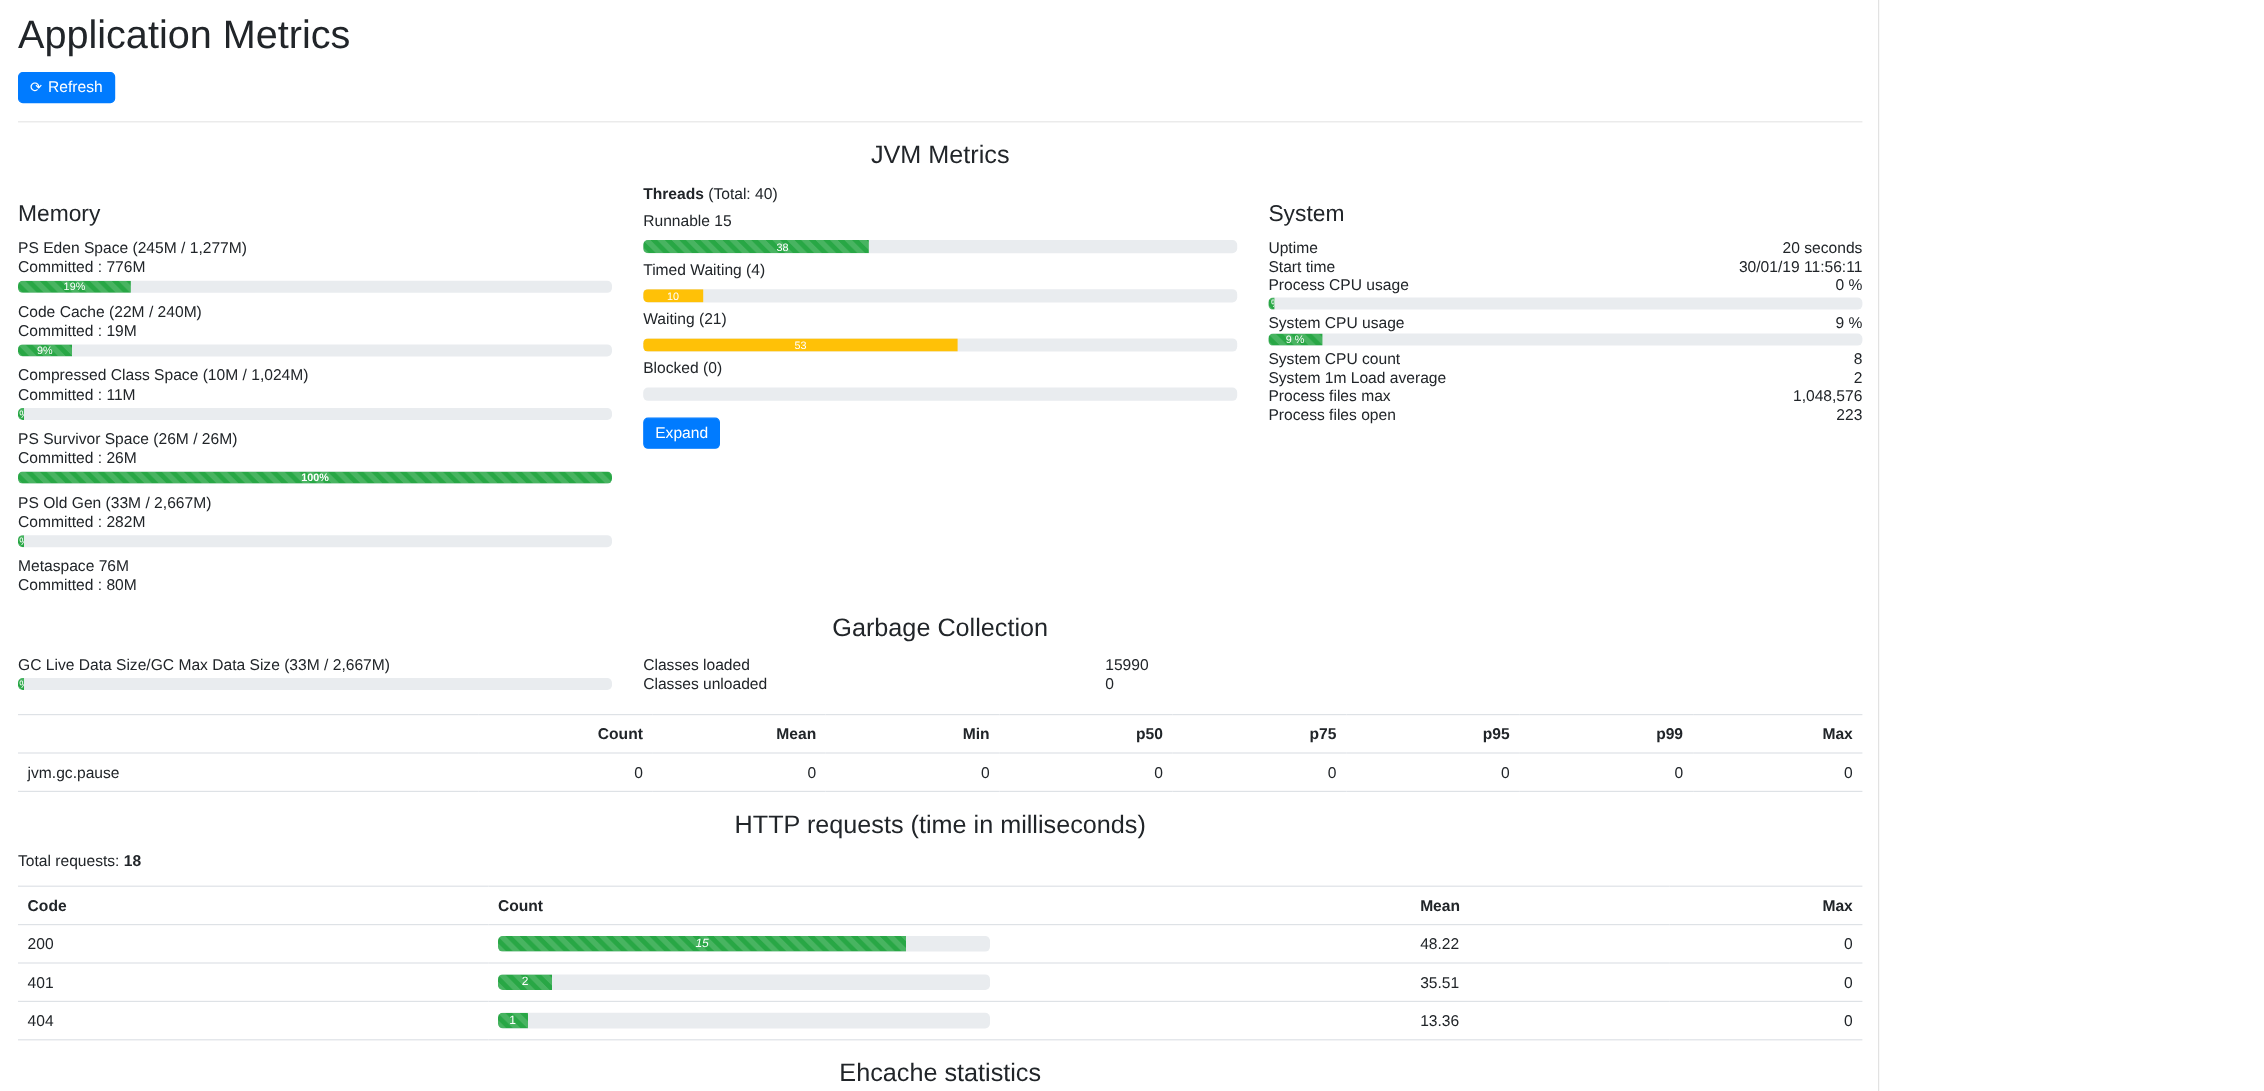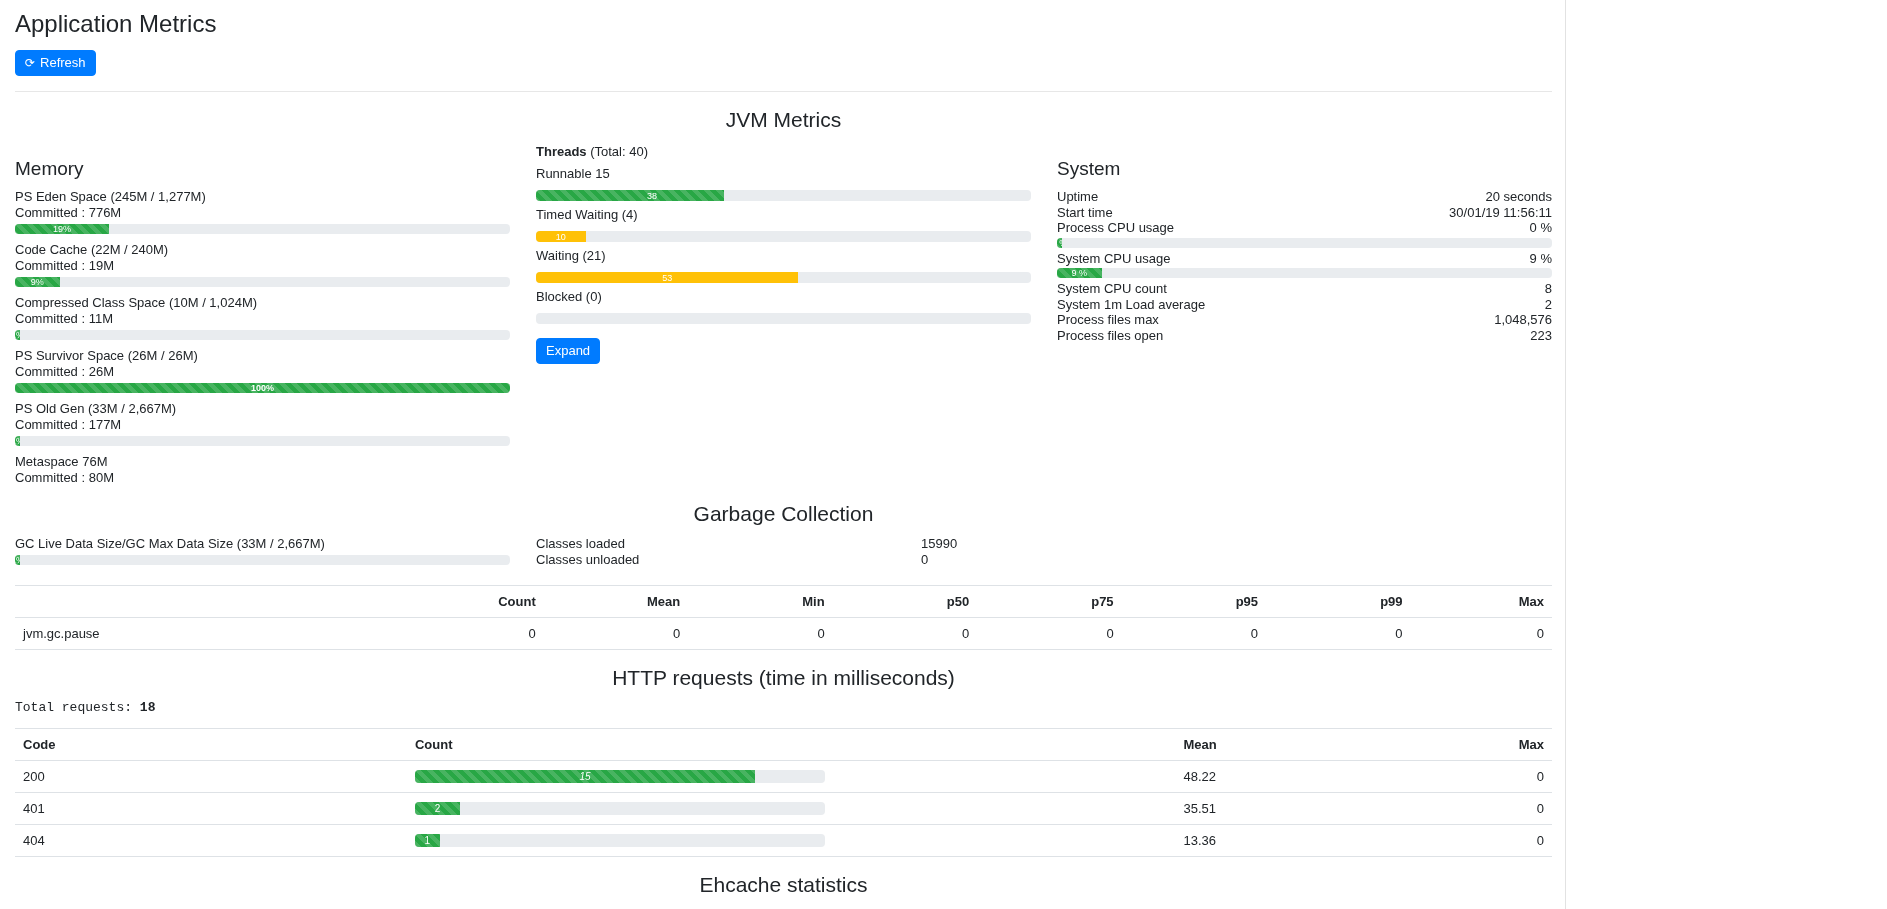--- a/index.html
+++ b/index.html
@@ -9,21 +9,21 @@
     color: #212529;
     font-family: "Liberation Sans", "DejaVu Sans", sans-serif;
     font-size: 13px;
   }
   .page {
     width: 1566px;
     min-height: 909px;
     border-right: 1px solid #e2e2e2;
     padding: 8px 13px 30px 15px;
   }
-  h2.page-title { font-size: 24px; font-weight: 500; margin: 2px 0 12px; }
+  h2.page-title { font-size: 33px; font-weight: 500; margin: 2px 0 12px; }
   h3.section-title { font-size: 21px; font-weight: 500; margin: 16px 0 10px; text-align: center; }
   h4.sub-title { font-size: 19px; font-weight: 500; margin: 16px 0 9px; }
   hr { border: 0; border-top: 1px solid #e7e7e7; margin: 15px 0 14px; }
 
   .btn {
     display: inline-flex; align-items: center; gap: 5px;
     background: #007bff; border: 1px solid #007bff; color: #fff;
     font-family: inherit; font-size: 13px;
     padding: 4px 9px; border-radius: 4px; cursor: pointer; line-height: 16px;
   }
@@ -76,21 +76,21 @@
   .http-table .col-code { width: 25.5%; }
   .http-table .col-count { width: 50%; }
   .http-table .col-mean { width: 14%; }
   .http-table .col-max { width: 10.5%; text-align: right; }
   .http-bar { width: 410px; height: 13px; margin: 0; border-radius: 4px; }
   .http-bar .progress-fill { font-size: 10px; }
 
   .ehcache-table th:first-child { width: 38%; }
   .ehcache-table th { width: 12.4%; }
 
-  .total-requests { margin: 6px 0 4px; line-height: 16px; font-family: Liberation Mono, monospace; }
+  .total-requests { margin: 6px 0 4px; line-height: 16px; }
   b { font-weight: bold; }
 </style>
 </head>
 <body>
 
 <div class="page">
 
   <h2 class="page-title">Application Metrics</h2>
 
   <button class="btn">
@@ -142,21 +142,21 @@
         <div class="metric-label">Committed : 26M</div>
         <div class="progress">
           <div class="progress-fill striped" style="width: 100%; font-weight: bold;">
             <span>100%</span>
           </div>
         </div>
       </div>
 
       <div>
         <div class="metric-label">PS Old Gen (33M / 2,667M)</div>
-        <div class="metric-label">Committed : 177M</div>
+        <div class="metric-label">Committed : 282M</div>
         <div class="progress">
           <div class="progress-fill striped" style="width: 1%;">
             <span>1%</span>
           </div>
         </div>
       </div>
 
       <div>
         <div class="metric-label">Metaspace 76M</div>
         <div class="metric-label">Committed : 80M</div>

